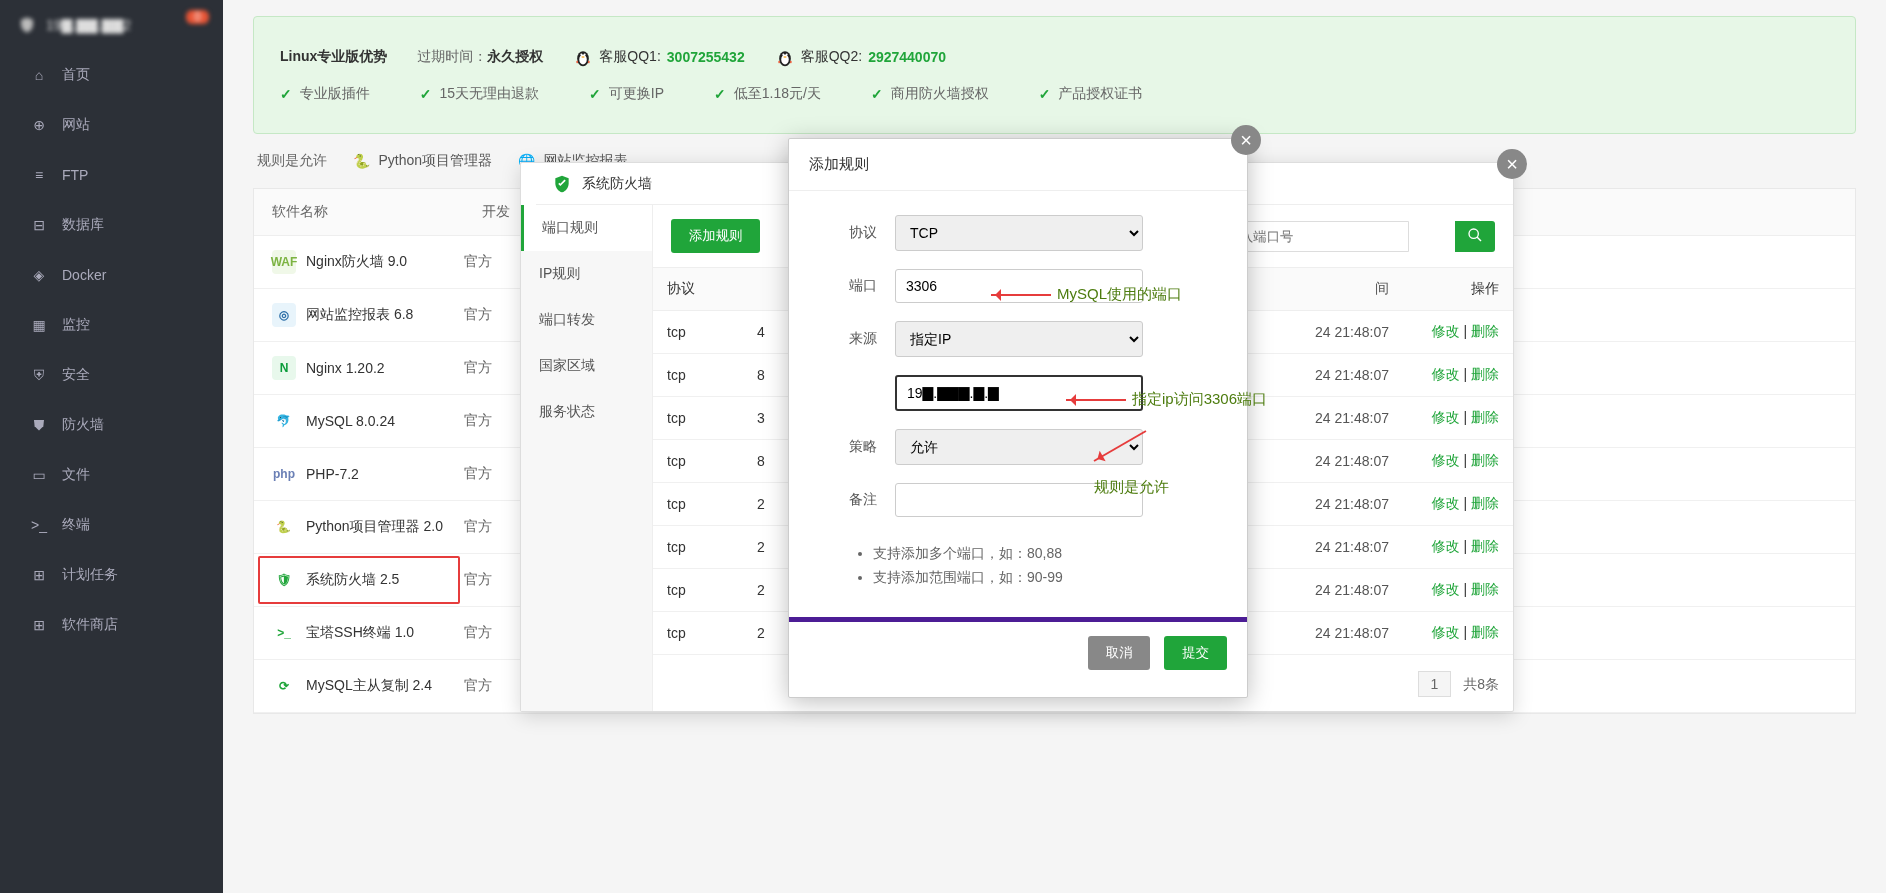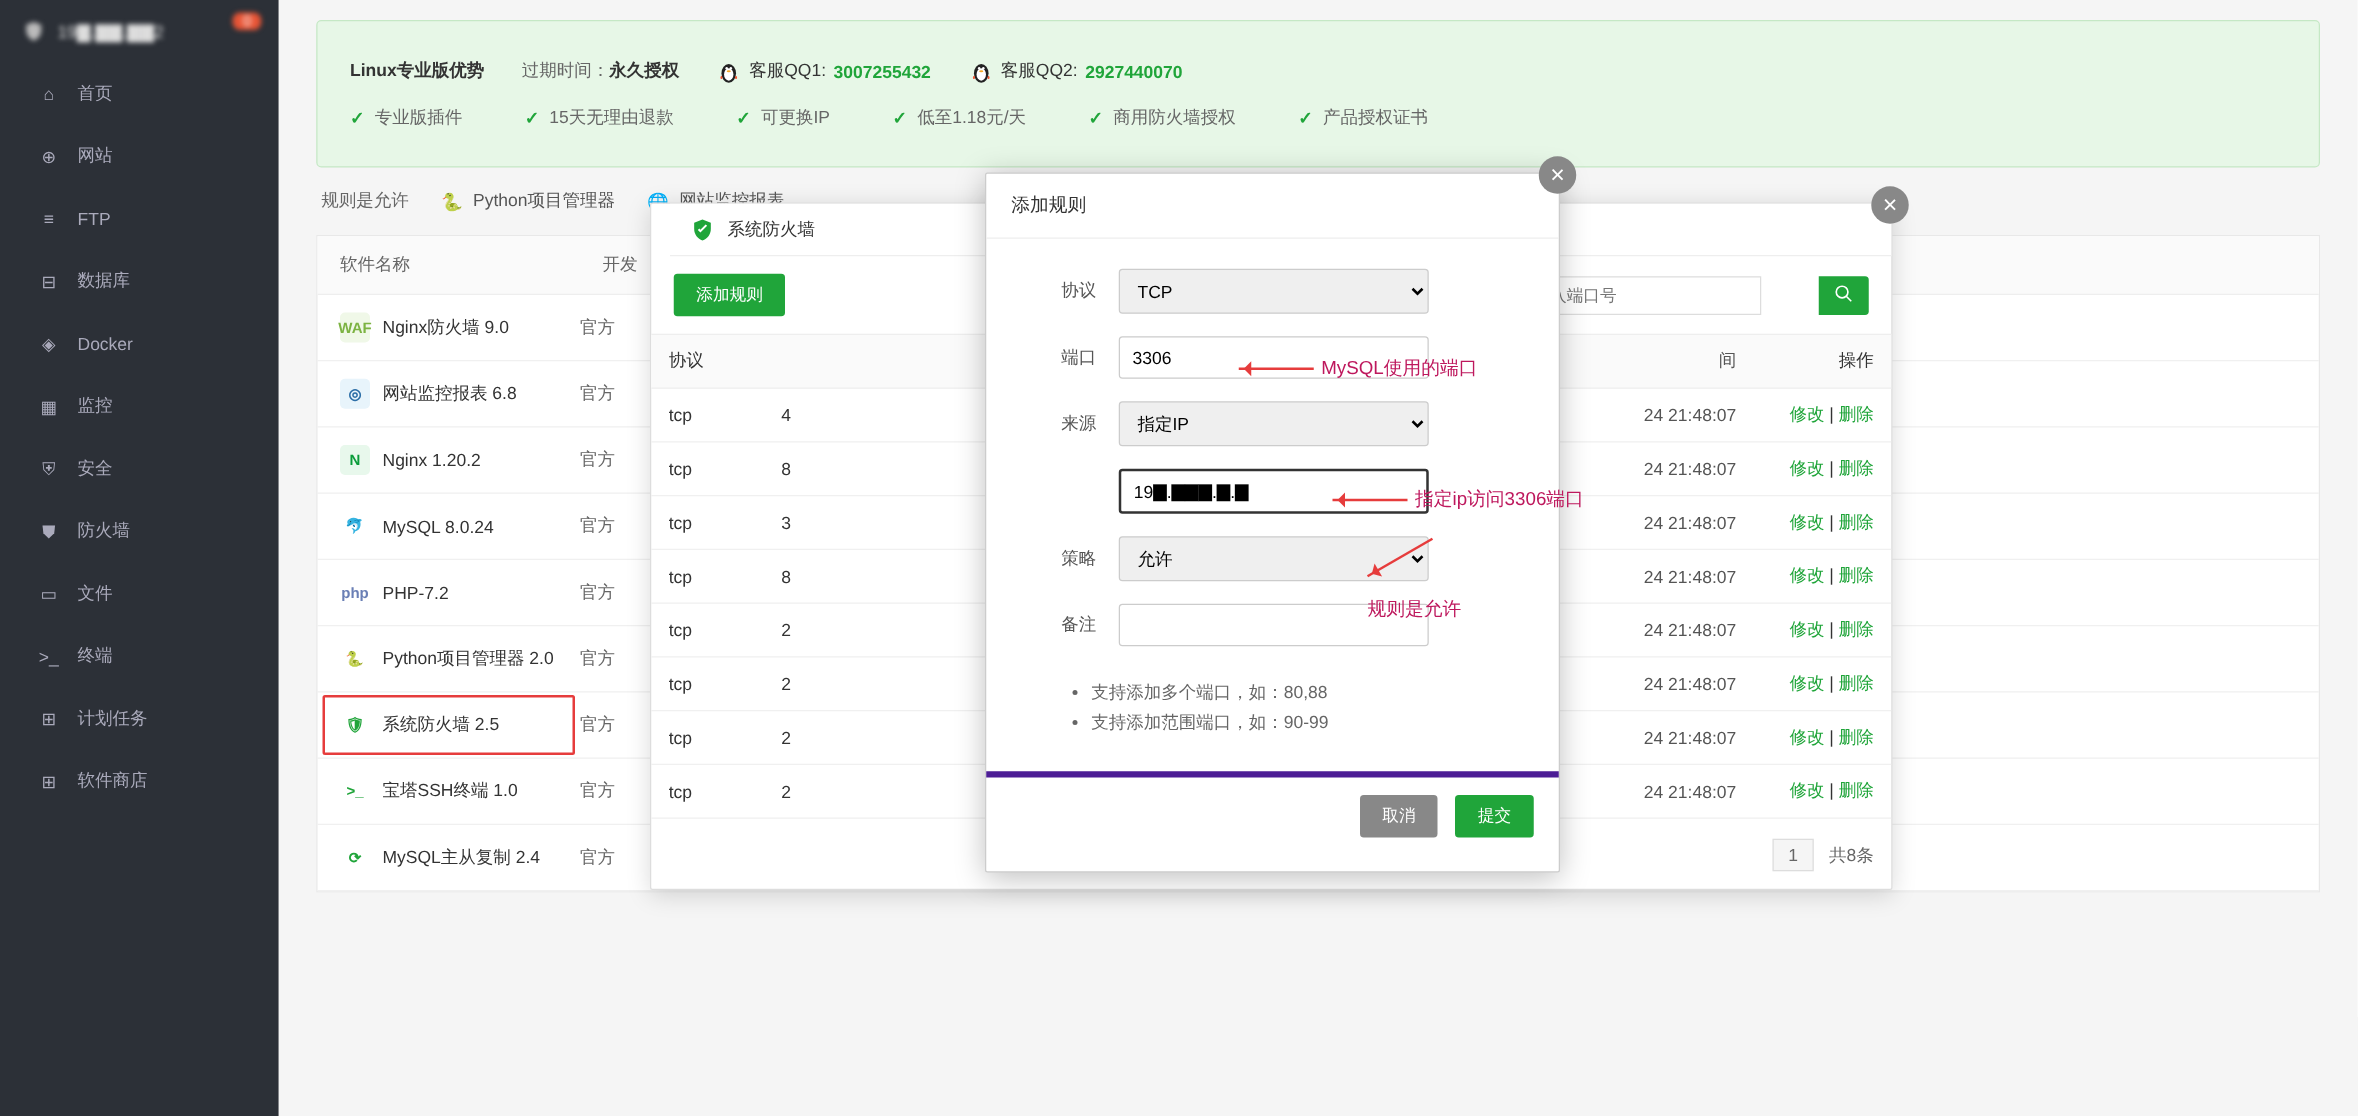--- a/index.html
+++ b/index.html
@@ -73,21 +73,21 @@
     .m2-row { display: flex; align-items: center; margin-bottom: 18px; }
     .m2-row label { width: 60px; text-align: right; margin-right: 18px; color: #555; }
     .m2-row select, .m2-row input { flex: 1; border: 1px solid #ccc; padding: 8px 10px; border-radius: 3px; font-size: 14px; max-width: 248px; }
     .m2-row .ip-input { border: 2px solid #333; }
     .m2-tips { padding: 4px 0 14px 40px; color: #666; }
     .m2-tips li { margin: 6px 16px; }
     .m2-footer { padding: 14px 20px 20px; text-align: right; border-top: 5px solid #4c1d95; }
     .btn-grey { background: #888; color: #fff; border: none; padding: 8px 18px; border-radius: 3px; cursor: pointer; margin-right: 10px; }
     
     
-    .anno { position: absolute; color: #be185d; font-size: 15px; display: flex; align-items: center; gap: 6px; z-index: 20; pointer-events: none; justify-content: flex-end; }
+    .anno { position: absolute; color: #4d7c0f; font-size: 15px; display: flex; align-items: center; gap: 6px; z-index: 20; pointer-events: none; justify-content: flex-end; }
     .anno .arrow { width: 60px; height: 2px; background: #e63c3c; position: relative; }
     .anno .arrow::before { content: ""; position: absolute; left: -2px; top: -5px; border: 6px solid transparent; border-right-color: #e63c3c; }
     .anno2 { flex-direction: column; align-items: flex-start; }
     .anno2 .arrow { transform: rotate(-30deg); transform-origin: left; margin-bottom: 10px; }
     
     .penguin { width: 20px; height: 20px; display: inline-block; }
   </style>
 </head>
 <body>
 
@@ -280,20 +280,27 @@
 
   <div class="modal1">
     <div class="modal1-close">×</div>
     <div class="m1-header">
       <svg class="shieldg" viewBox="0 0 24 24">
           <path fill="#20a53a" d="M12 2 4 5v6c0 5 3.4 9.7 8 11 4.6-1.3 8-6 8-11V5l-8-3z"></path>
           <path fill="#fff" d="M10 14.5 7.5 12l1.4-1.4L10 11.7l5-5L16.5 8z"></path>
         </svg>
       <span>系统防火墙</span>
     </div>
+    <div class="m1-sidebar" id="m1-side">
+        <div class="m1-sidebar-item active">端口规则</div>
+        <div class="m1-sidebar-item">IP规则</div>
+        <div class="m1-sidebar-item">端口转发</div>
+        <div class="m1-sidebar-item">国家区域</div>
+        <div class="m1-sidebar-item">服务状态</div>
+      </div>
     <div class="m1-body">
       <div class="m1-toolbar">
         <button class="btn-green">添加规则</button>
         <div class="m1-search">
           <input placeholder="入端口号" style="">
           <button>
             <svg width="16" height="16" viewBox="0 0 24 24">
                 <circle cx="10" cy="10" r="7" fill="none" stroke="#fff" stroke-width="2"></circle>
                 <line x1="15" y1="15" x2="21" y2="21" stroke="#fff" stroke-width="2"></line>
               </svg>

